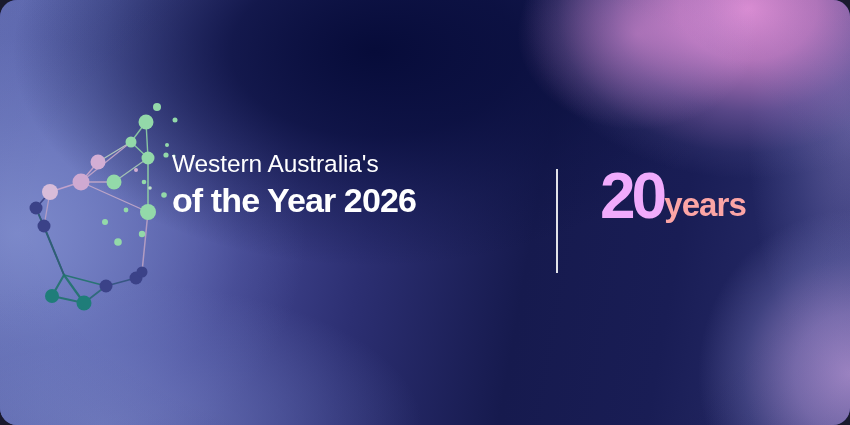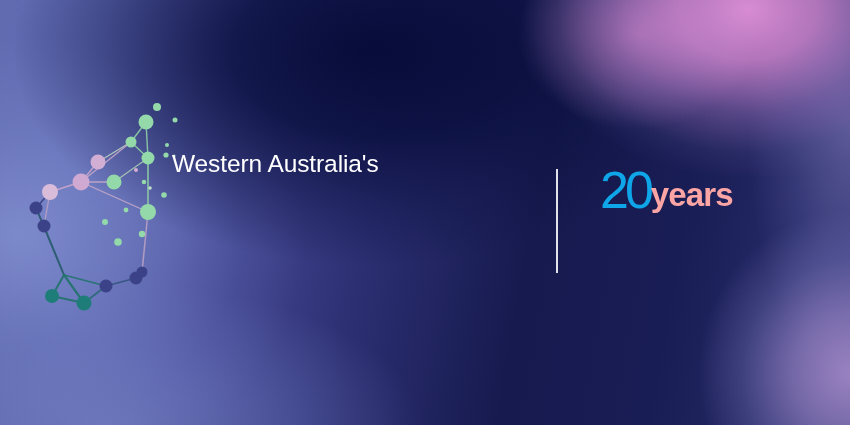--- a/index.html
+++ b/index.html
@@ -8,20 +8,21 @@
     padding: 0;
     background: #1a1a2e;
   }
   #banner {
     position: relative;
     width: 850px;
     height: 425px;
     overflow: hidden;
     font-family: "Liberation Sans", sans-serif;
     background: #2a2a6a;
+    border-radius: 17px;
   }
 
   
   .bg-layer {
     position: absolute;
     inset: 0;
     pointer-events: none;
   }
   .bg-base {
     background:
@@ -154,23 +155,23 @@
     line-height: 1;
     white-space: nowrap;
   }
   .years-row {
     display: flex;
     align-items: baseline;
     margin-top: 2px;
     white-space: nowrap;
   }
   .big-number {
-    color: #0ea5e9;
-    font-size: 52px;
-    font-weight: 400;
+    color: #f0abfc;
+    font-size: 64px;
+    font-weight: 700;
     letter-spacing: -4px;
     line-height: 0.88;
   }
   .years-word {
     color: #fca5a5;
     font-size: 33px;
     font-weight: 700;
     letter-spacing: -0.9px;
     line-height: 1;
     margin-left: 1px;
@@ -249,20 +250,21 @@
         <circle cx="100" cy="110" r="2.4" fill="#93d9a9"></circle>
         <circle cx="79" cy="122" r="3" fill="#93d9a9"></circle>
         <circle cx="92" cy="142" r="3.8" fill="#93d9a9"></circle>
         <circle cx="116" cy="134" r="3.2" fill="#93d9a9"></circle>
         <circle cx="124" cy="88" r="1.8" fill="#bfe0c9"></circle>
       </g>
   </svg>
 
   <div class="left-text">
     <div class="kicker">Western Australia's</div>
+    <div class="subline">of the Year 2026</div>
   </div>
 
   <div id="divider"></div>
 
   <div class="right-text">
     <div class="years-row">
       <span class="big-number">20</span>
       <span class="years-word">years</span>
     </div>
   </div>

